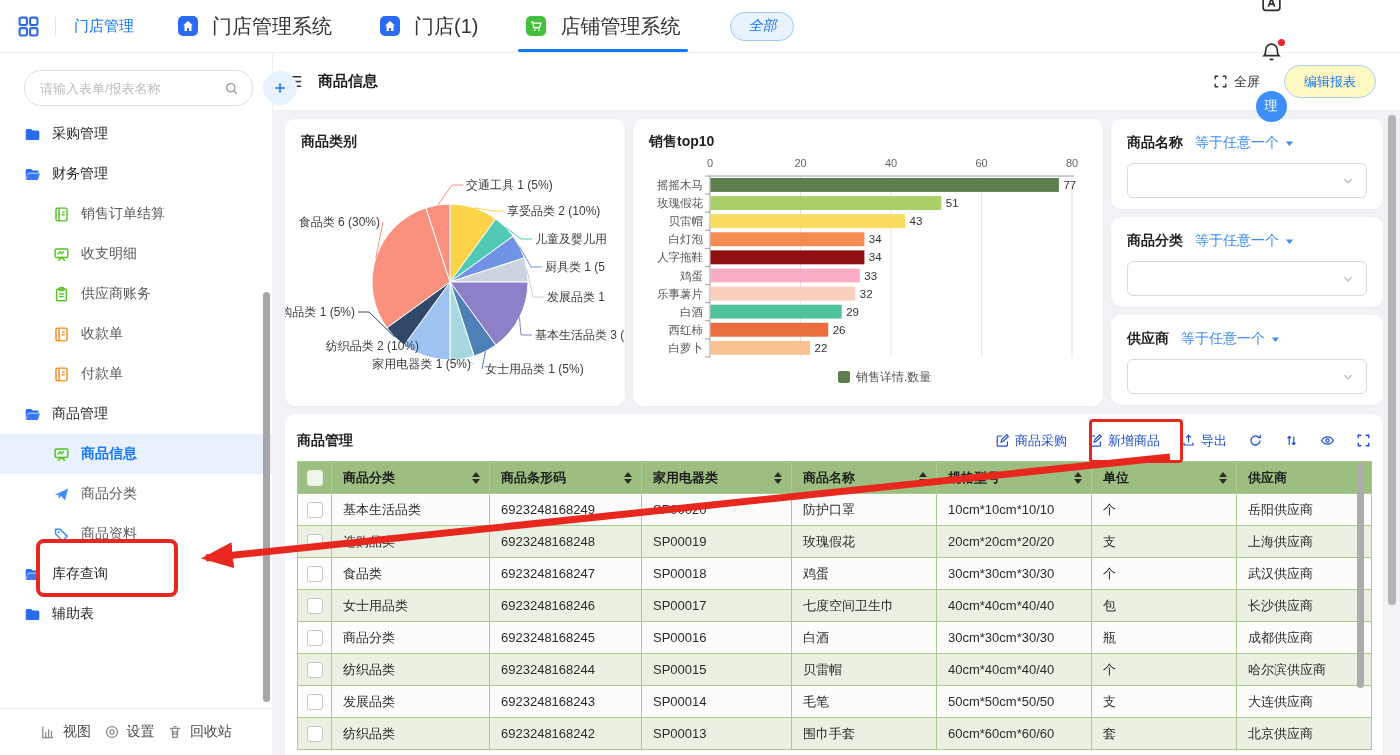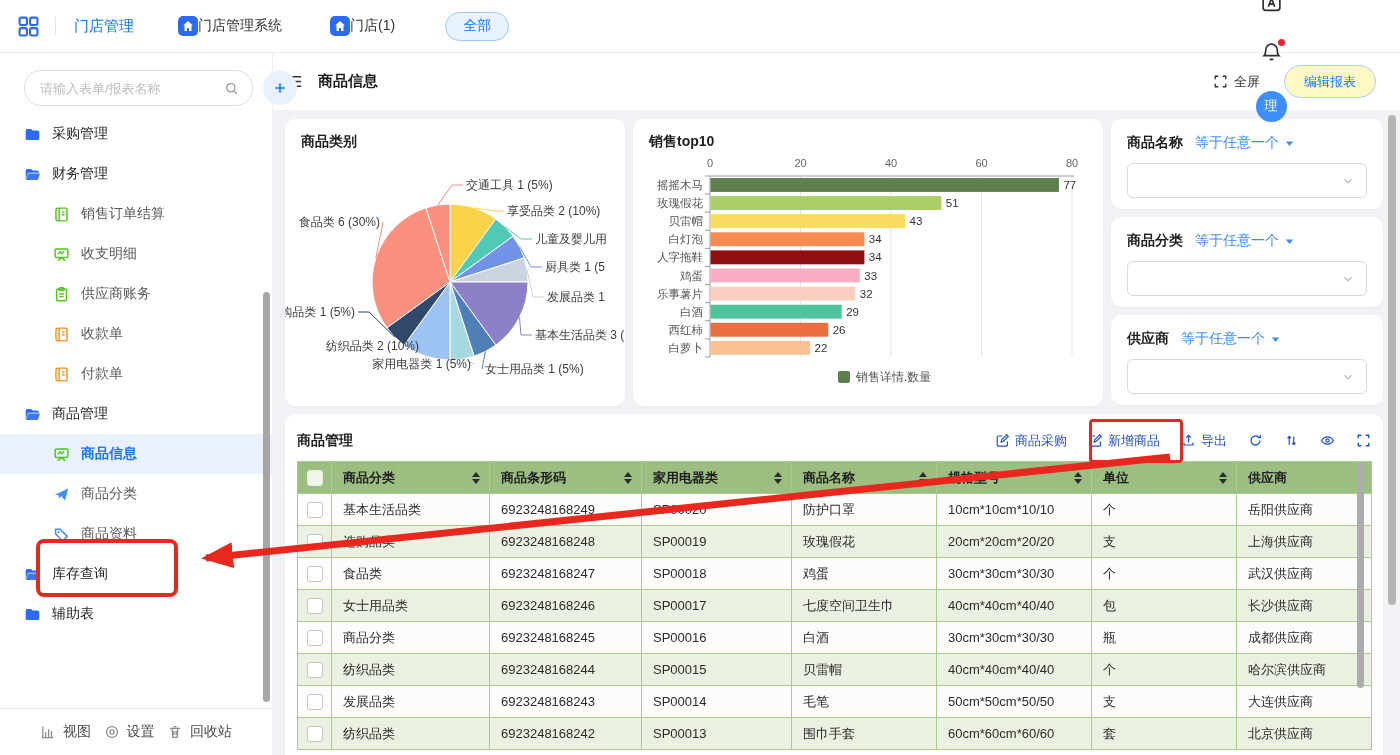--- a/index.html
+++ b/index.html
@@ -11,25 +11,25 @@
   input{font-family:inherit;}
   input::placeholder{color:#bdbdbd;}
 
   
   .topbar{position:absolute;top:0;left:0;right:0;height:53px;background:#fff;border-bottom:1px solid #ebedf0;
           display:flex;align-items:center;justify-content:space-between;padding:0 22px 0 18px;box-sizing:border-box;z-index:6;}
   .tb-left{display:flex;align-items:center;height:100%;}
   .apps-btn{width:21px;height:21px;color:#2B6BF3;cursor:pointer;}
   .tb-divider{width:1px;height:18px;background:#e2e2e2;margin:0 18px 0 16px;}
   .tb-menu-label{color:#1677ff;font-size:15px;margin-right:44px;cursor:pointer;}
-  .tb-app{display:flex;align-items:center;gap:0;height:100%;margin-right:48px;font-size:14px;color:#333;position:relative;cursor:pointer;}
+  .tb-app{display:flex;align-items:center;gap:14px;height:100%;margin-right:48px;font-size:20px;color:#333;position:relative;cursor:pointer;}
   .tb-app .app-ic{width:20px;height:20px;border-radius:5px;display:flex;align-items:center;justify-content:center;}
   .tb-app .app-ic svg{width:14px;height:14px;}
   .tb-app.active::after{content:"";position:absolute;left:-8px;right:-8px;bottom:0;height:3px;background:#1677ff;border-radius:2px;}
-  .pill-all{margin-left:2px;height:29px;padding:0 17px;border-radius:15px;background:#e9f3ff;border:1px solid #9cc7ff;color:#1677ff;font-size:14px;}
+  .pill-all{margin-left:2px;height:29px;padding:0 17px;border-radius:15px;background:#e9f3ff;border:1px solid #9cc7ff;color:#1677ff;font-size:14px;font-style:italic;}
   .tb-right{display:flex;align-items:center;gap:27px;flex-direction:column;}
   .tb-search{width:186px;height:31px;border:1px solid #dcdcdc;border-radius:17px;display:flex;align-items:center;padding:0 13px;gap:8px;}
   .tb-search input{border:none;outline:none;flex:1;font-size:13px;color:#333;background:transparent;min-width:0;}
   .tb-search .ic{width:16px;height:16px;color:#8f8f8f;}
   .icon-btn{width:23px;height:23px;color:#2f2f2f;position:relative;cursor:pointer;}
   .badge-dot{position:absolute;top:-2px;right:-2px;width:7px;height:7px;border-radius:50%;background:#f5222d;}
   .avatar{width:31px;height:31px;border-radius:50%;background:#3E8EF7;color:#fff;font-size:13px;display:flex;align-items:center;justify-content:center;cursor:pointer;}
 
   
   .sidebar{position:absolute;top:53px;left:0;width:272px;bottom:0;background:#fff;border-right:1px solid #f0f0f0;z-index:3;}
@@ -128,20 +128,30 @@
           </span>
           <span>门店管理系统</span>
         </div>
         <div class="tb-app">
           <span class="app-ic" style="background: rgb(43, 107, 243);">
             <svg viewBox="0 0 20 20" fill="#fff">
               <path d="M10 3l7 6.2h-2V17h-3.6v-4.2H8.6V17H5V9.2H3z"></path>
             </svg>
           </span>
           <span>门店(1)</span>
+        </div>
+        <div class="tb-app active">
+          <span class="app-ic" style="background: rgb(68, 193, 60);">
+            <svg viewBox="0 0 20 20" fill="none" stroke="#fff" stroke-width="1.8">
+              <path d="M3 4h2.2l1.8 8.5h8l2-6.5H6"></path>
+              <circle cx="8.3" cy="15.8" r="1.3" fill="#fff" stroke="none"></circle>
+              <circle cx="14.3" cy="15.8" r="1.3" fill="#fff" stroke="none"></circle>
+            </svg>
+          </span>
+          <span>店铺管理系统</span>
         </div>
       </div>
     <button class="pill-all">全部</button>
   </div>
   <div class="tb-right">
     <div class="tb-search">
       <input placeholder="请输入应用或表单名称" style="">
       <span class="ic">
         <svg viewBox="0 0 20 20" fill="none" stroke="currentColor" stroke-width="1.8">
             <circle cx="9" cy="9" r="5.5"></circle>

